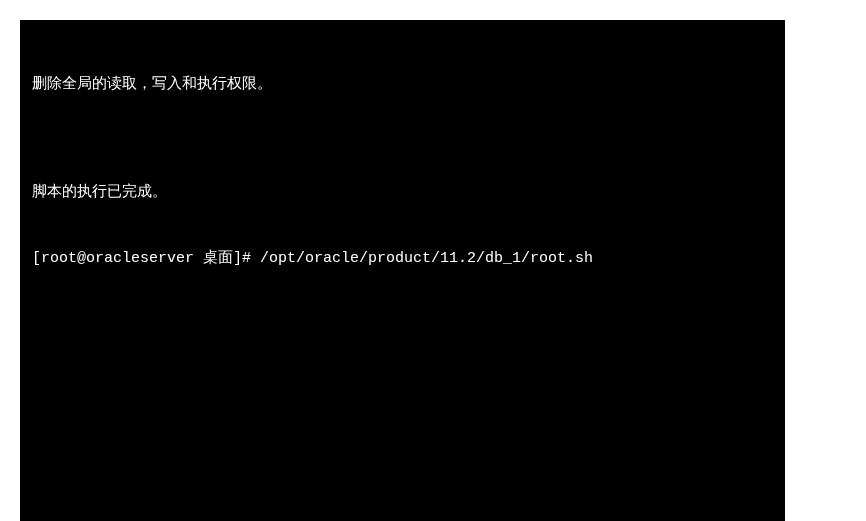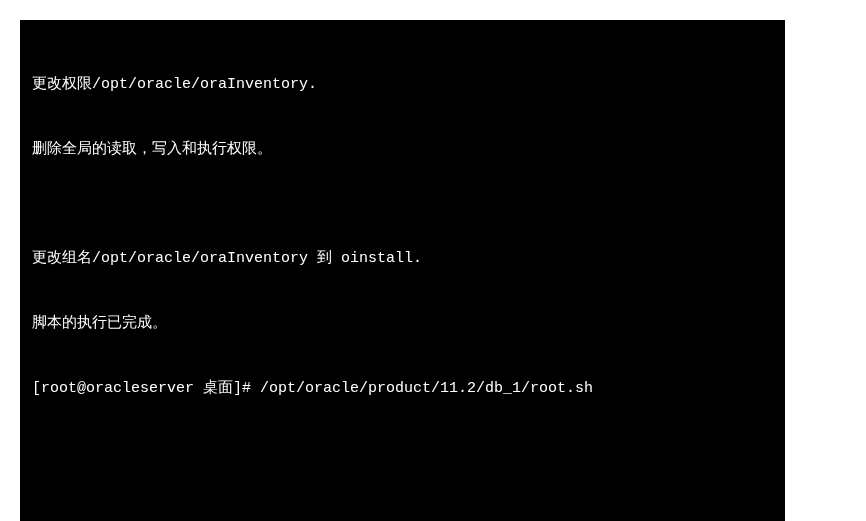--- a/index.html
+++ b/index.html
@@ -22,24 +22,22 @@
     box-sizing: border-box;
     position: relative;
     white-space: pre;
   }
   .terminal .line { white-space: pre; }
 </style>
 </head>
 <body>
 
 <div class="terminal">
-  <div class="line">更改权限/opt/oracle/oraInventory.</div>
   <div class="line">删除全局的读取，写入和执行权限。</div>
   <div class="line"></div>
-  <div class="line">更改组名/opt/oracle/oraInventory 到 oinstall.</div>
   <div class="line">脚本的执行已完成。</div>
   <div class="line">[root@oracleserver 桌面]# /opt/oracle/product/11.2/db_1/root.sh</div>
   
   <div class="line"></div>
   
   
   
   <div class="line"></div>
   
 

